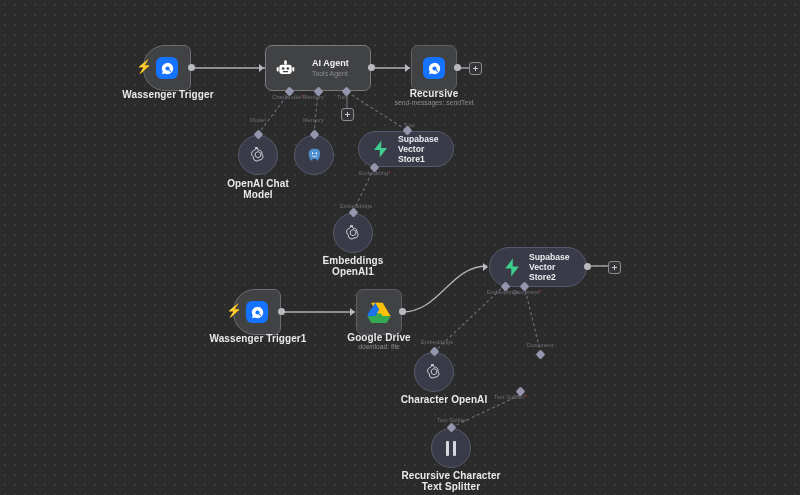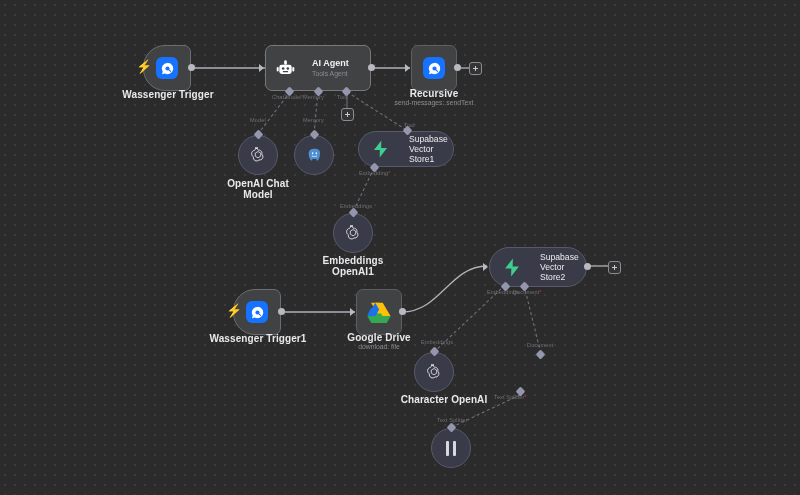--- a/index.html
+++ b/index.html
@@ -51,21 +51,21 @@
     position:absolute;text-align:center;color:#e9e9ec;
     font-size:10px;font-weight:bold;line-height:10.5px;
     letter-spacing:.1px;white-space:pre-line;
   }
   .sub{
     position:absolute;text-align:center;color:#8c8d92;
     font-size:6.8px;line-height:8.5px;white-space:pre-line;
   }
   .ntitle{color:#f0f0f3;font-size:9px;font-weight:bold;line-height:10.5px;}
   .nsub{color:#8c8d92;font-size:6.9px;line-height:8.5px;margin-top:1px;}
-  .ptitle{color:#ececef;font-size:8.6px;font-weight:normal;line-height:10px;margin-left:11px;}
+  .ptitle{color:#ececef;font-size:8.6px;font-weight:bold;line-height:10px;}
 
   
   .plabel{
     position:absolute;color:#6f6f78;font-size:5.6px;
     white-space:nowrap;letter-spacing:.1px;
   }
   .plabel .req{color:#c0392b;}
 
   
   .dot{position:absolute;width:7px;height:7px;border-radius:50%;background:#b8bac0;}
@@ -317,14 +317,16 @@
   <div class="plabel" style="left:494px;top:394px;"><span>Text Splitter</span><span class="req">*</span></div>
 
   <div class="plabel" style="left:437px;top:417px;">Text Splitter</div>
   <div class="node circ" style="left:431px;top:428px;">
     <span class="splitter">
         <b></b>
         <b></b>
       </span>
   </div>
   <div class="diamond" style="left:448px;top:424px;"></div>
+  <div class="cap" style="left:401px;top:471px;width:100px;">Recursive Character
+Text Splitter</div>
 
 </div>
 
 </body></html>

